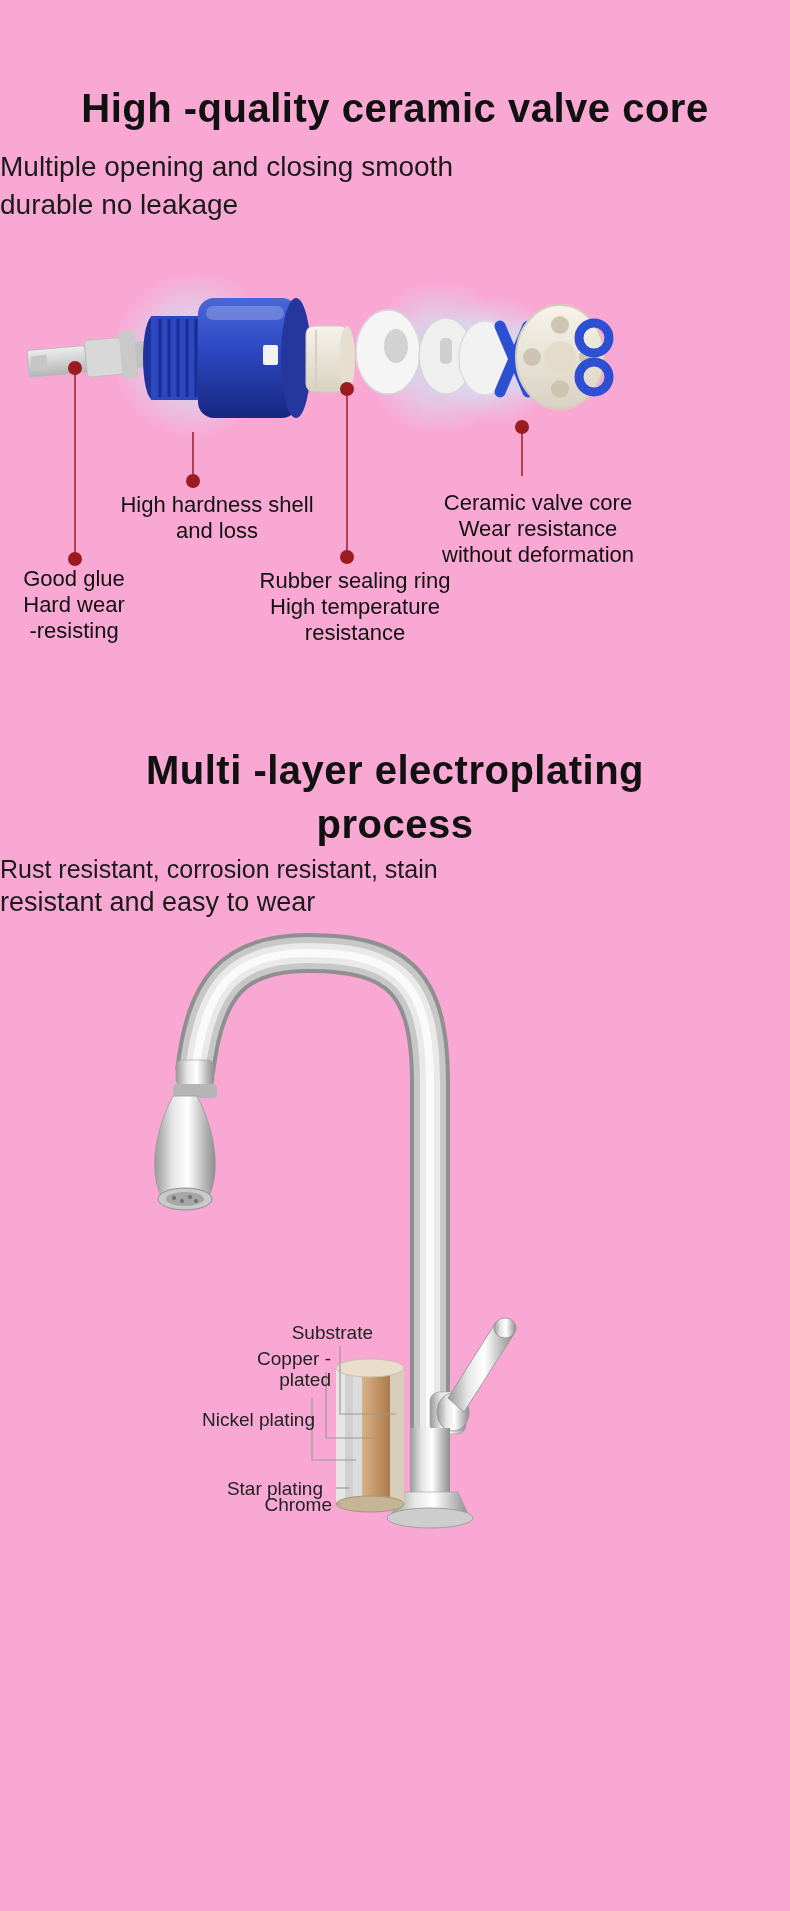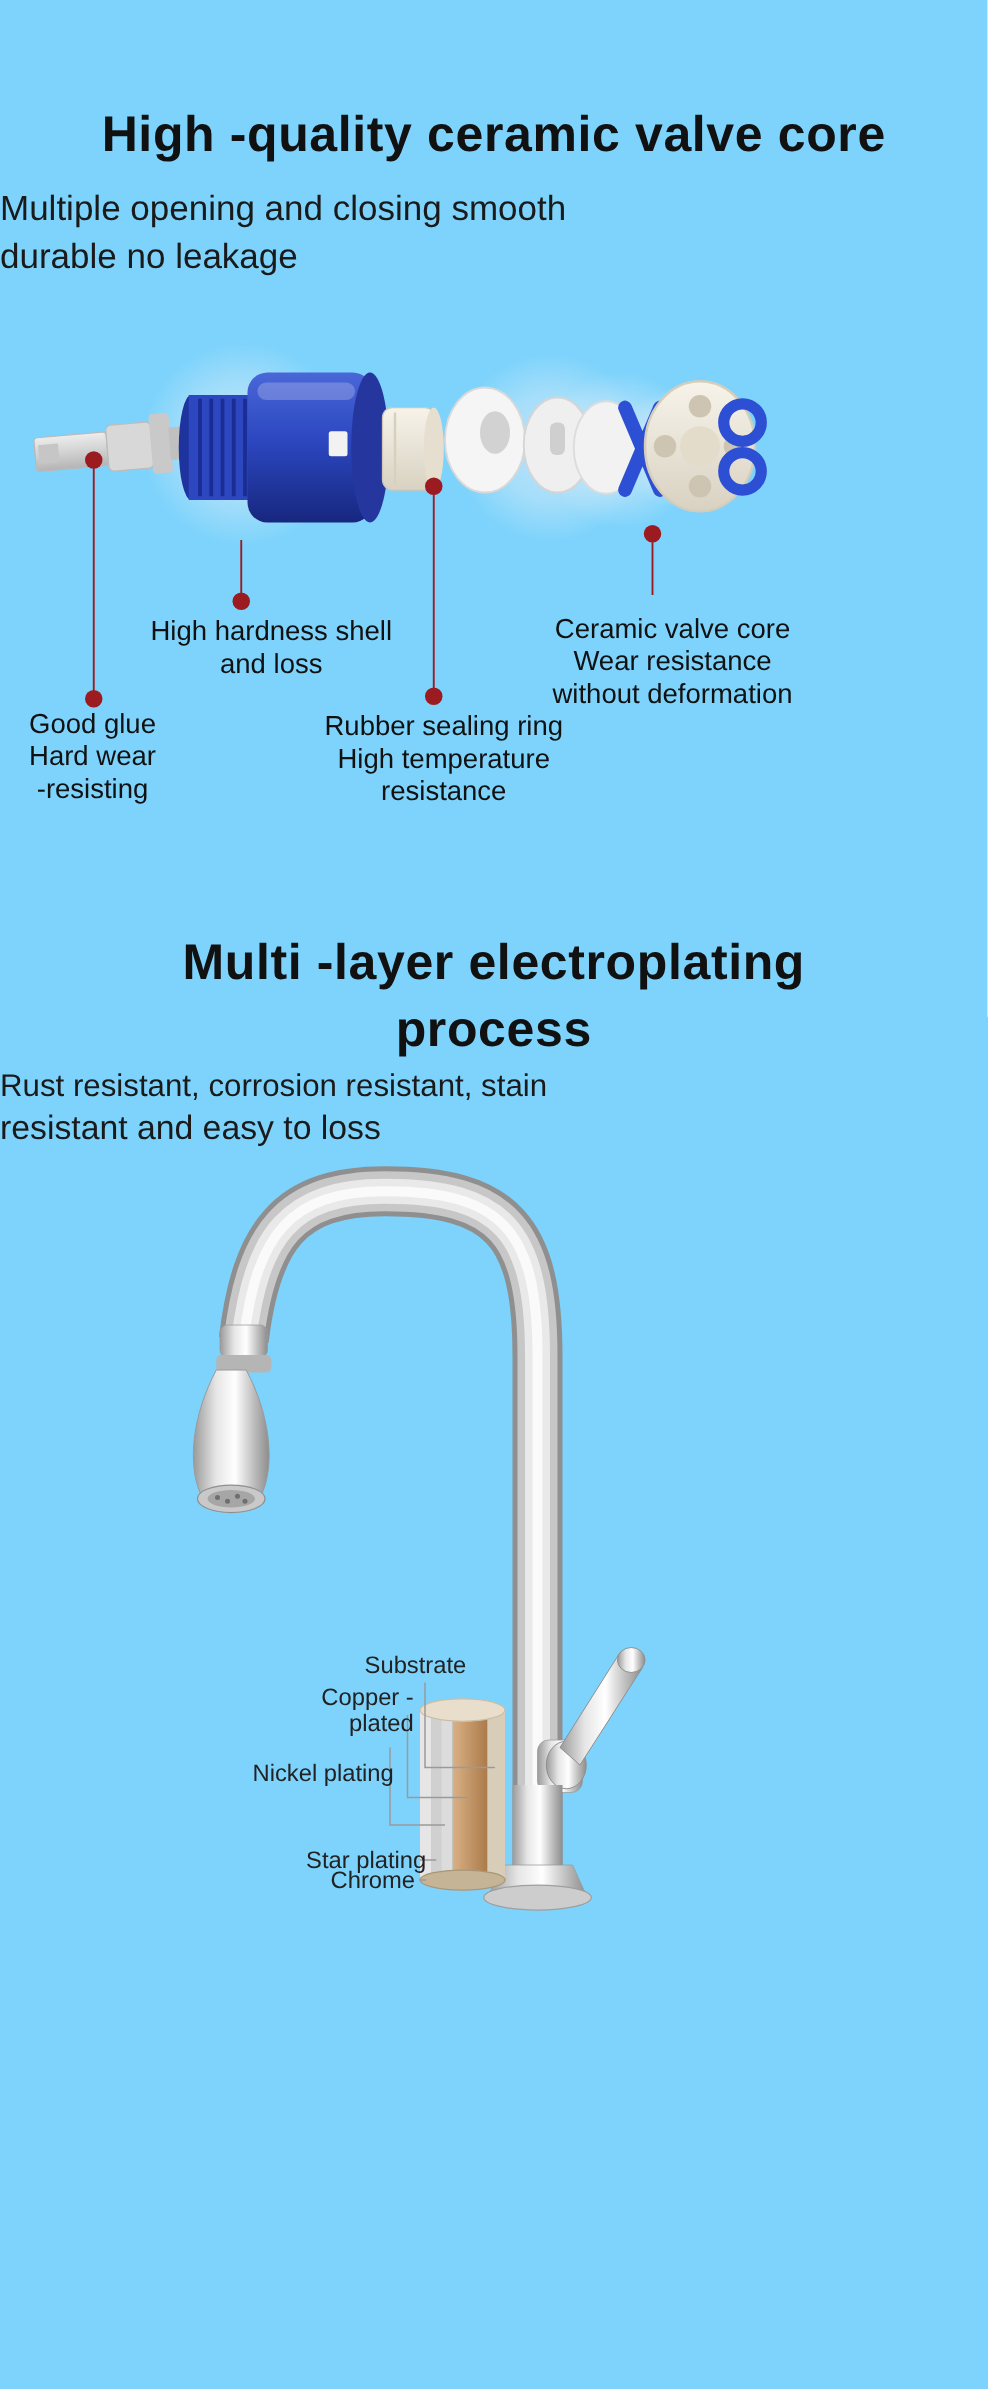--- a/index.html
+++ b/index.html
@@ -1,18 +1,18 @@
 <!DOCTYPE html>
 <html><head>
 <meta charset="utf-8">
 <style>
   * { margin:0; padding:0; box-sizing:border-box; }
   html,body { background:#ffffff; }
   body { font-family:"Liberation Sans", sans-serif; }
-  .page { position:relative; width:790px; height:1911px; margin:0 auto; background:#7dd3fc; overflow:hidden; }
+  .page { position:relative; width:790px; height:1911px; margin:0 auto; background:#f9a8d4; overflow:hidden; }
   .abs { position:absolute; }
   .overlay { position:absolute; left:0; top:0; width:790px; height:1911px; pointer-events:none; }
   .h1 { left:0; width:790px; font-size:40px; font-weight:700; color:#111; text-align:center; letter-spacing:0.5px; }
   .sub { left:0; width:790px; font-size:28px; color:#1a1a1a; text-align:left; }
   .callout { font-size:22px; line-height:26px; color:#111; text-align:center; }
   .layer-label { font-size:19px; color:#222; text-align:right; line-height:21px; }
 </style>
 </head>
 <body>
 
@@ -209,21 +209,21 @@
 
   <div class="abs callout" style="left:235px;top:568px;width:240px;">
     <div>Rubber sealing ring</div>
     <div>High temperature</div>
     <div>resistance</div>
   </div>
 
   <div class="abs h1" style="top:748px;">Multi -layer electroplating</div>
   <div class="abs h1" style="top:802px;">process</div>
   <div class="abs sub" style="top:855px;font-size:25px;">Rust resistant, corrosion resistant, stain</div>
-  <div class="abs sub" style="top:887px;font-size:27px;">resistant and easy to loss</div>
+  <div class="abs sub" style="top:887px;font-size:27px;">resistant and easy to wear</div>
 
   <div class="abs layer-label" style="left:253px;top:1322px;width:120px;">Substrate</div>
   <div class="abs layer-label" style="left:211px;top:1348px;width:120px;">Copper -plated</div>
   <div class="abs layer-label" style="left:195px;top:1374px;width:120px;margin-top:35px;">Nickel plating</div>
-  <div class="abs layer-label" style="left:223px;top:1478px;width:118px;">Star plating</div>
+  <div class="abs layer-label" style="left:205px;top:1478px;width:118px;">Star plating</div>
   <div class="abs layer-label" style="left:214px;top:1494px;width:118px;">Chrome</div>
 
 </div>
 
 </body></html>

